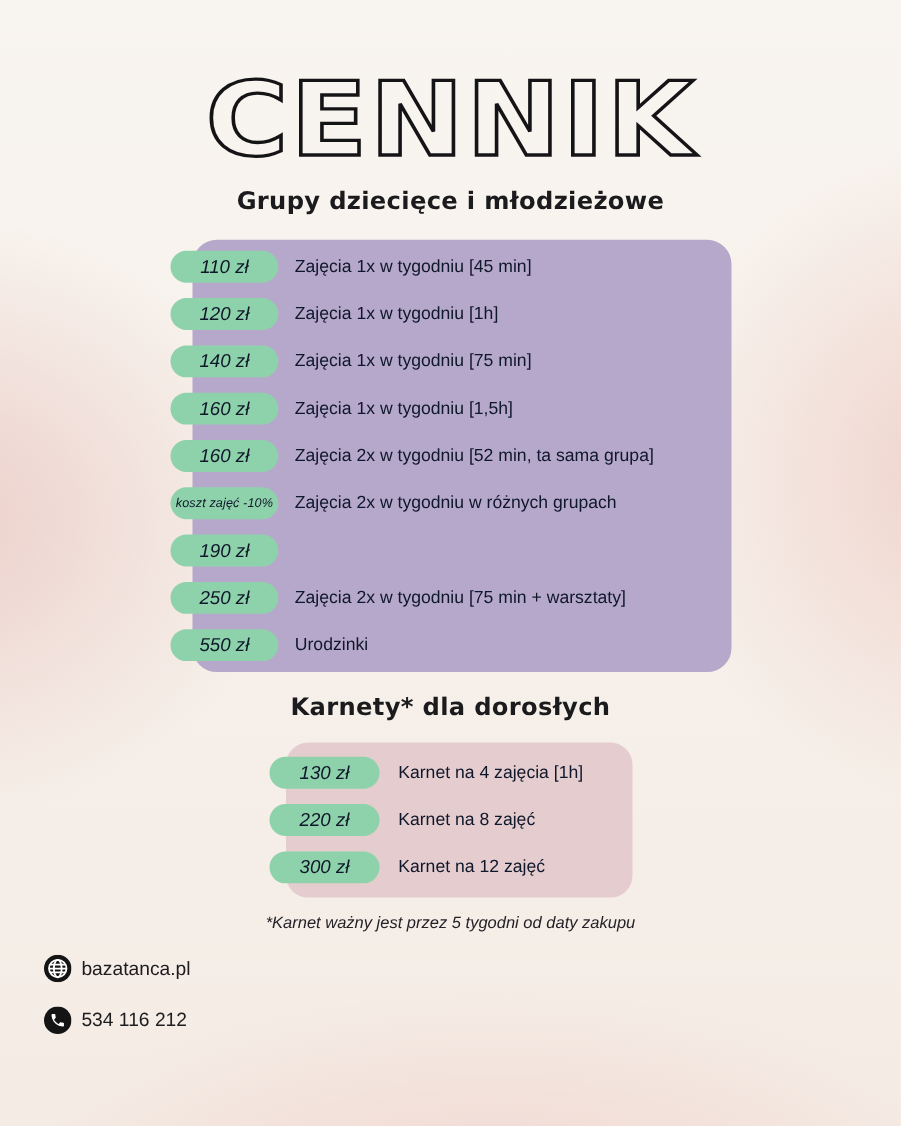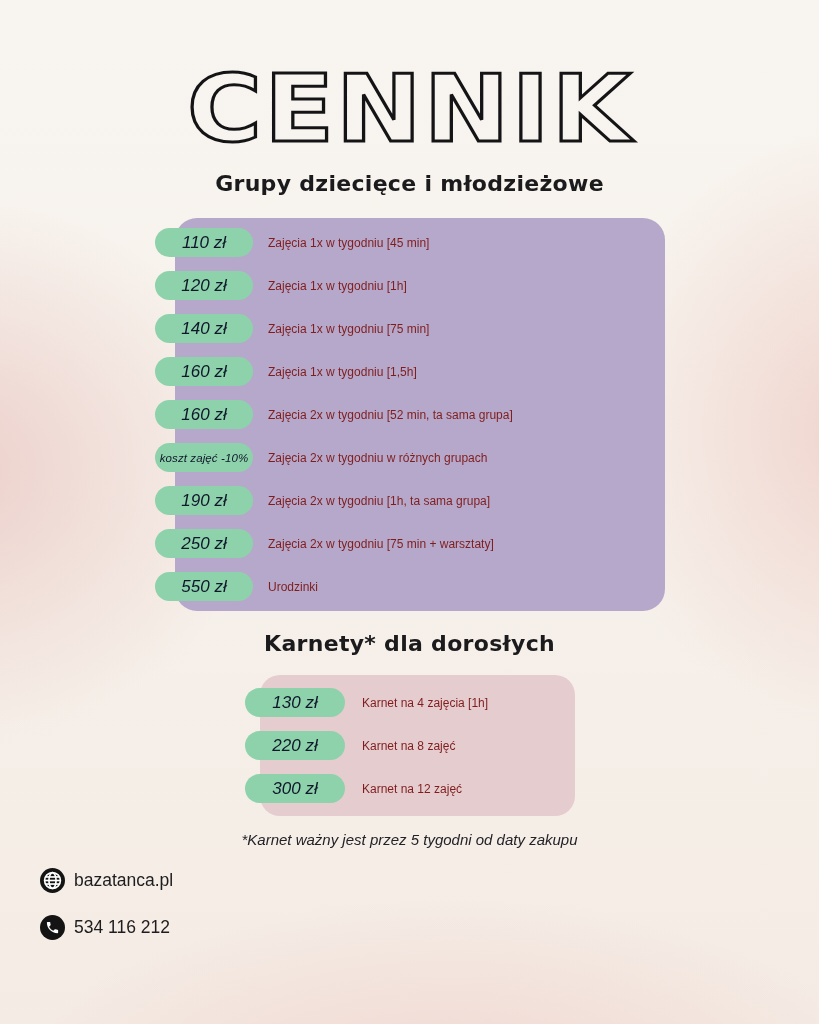--- a/index.html
+++ b/index.html
@@ -70,21 +70,21 @@
     border-radius:15px;
     height:29px;
     font-style:italic;
     font-weight:500;
     font-size:17px;
     color:#0f172a;
   }
   .panel-purple .pill{width:98px;margin-left:-20px;}
   .panel-pink  .pill{width:100px;margin-left:-15px;}
   .pill.pill-small{font-size:11.5px;letter-spacing:0.1px;}
-  .desc{font-size:12px;color:#7f1d1d;}
+  .desc{font-size:16px;color:#0f172a;}
   .panel-purple .desc{margin-left:15px;}
   .panel-pink  .desc{margin-left:17px;}
   .footnote{
     margin-top:15px;
     font-style:italic;
     font-size:15px;line-height:18px;
     color:#232228;
   }
   .contacts{
     align-self:flex-start;
@@ -129,21 +129,20 @@
       <div class="price-row">
     <span class="pill">160 zł</span>
     <span class="desc">Zajęcia 2x w tygodniu [52 min, ta sama grupa]</span>
   </div>
       <div class="price-row">
     <span class="pill pill-small">koszt zajęć -10%</span>
     <span class="desc">Zajęcia 2x w tygodniu w różnych grupach</span>
   </div>
       <div class="price-row">
     <span class="pill">190 zł</span>
-    <span class="desc">Zajęcia 2x w tygodniu [1h, ta sama grupa]</span>
   </div>
       <div class="price-row">
     <span class="pill">250 zł</span>
     <span class="desc">Zajęcia 2x w tygodniu [75 min + warsztaty]</span>
   </div>
       <div class="price-row">
     <span class="pill">550 zł</span>
     <span class="desc">Urodzinki</span>
   </div>
     </div>

